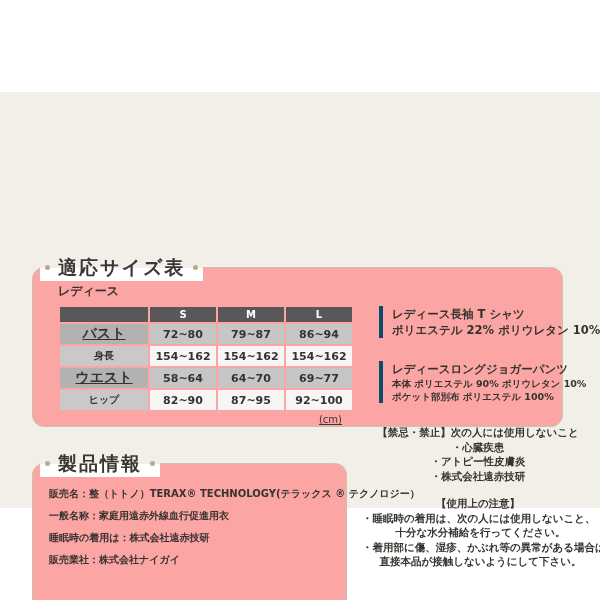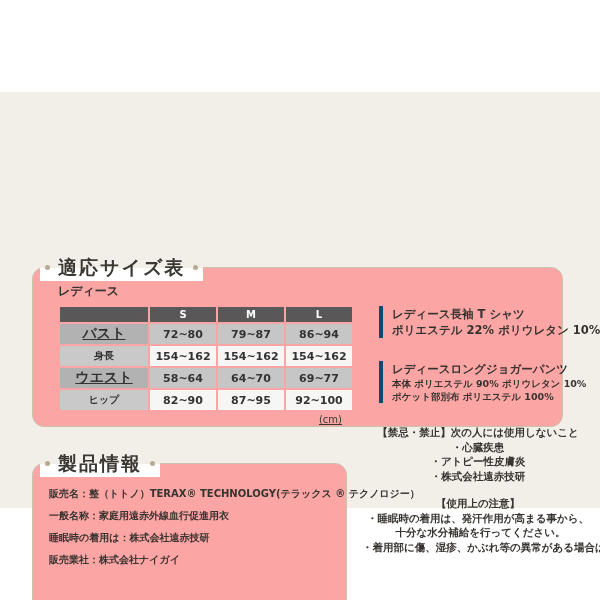--- a/index.html
+++ b/index.html
@@ -209,18 +209,19 @@
     </div>
   </section>
 
   <div class="warnings">
     <div class="wline">【禁忌・禁止】次の人には使用しないこと</div>
     <div class="wline">・心臓疾患</div>
     <div class="wline">・アトピー性皮膚炎</div>
     <div class="wline">・株式会社遠赤技研</div>
     <div class="gap"></div>
     <div class="wline">【使用上の注意】</div>
-    <div class="wline">・睡眠時の着用は、発汗作用が高まる事から、</div>
+    <div class="wline">・睡眠時の着用は、次の人には使用しないこと、</div>
     <div class="wline indent">十分な水分補給を行ってください。</div>
     <div class="wline">・着用部に傷、湿疹、かぶれ等の異常がある場合は、</div>
+    <div class="wline indent">直接本品が接触しないようにして下さい。</div>
   </div>
 
 </div>
 
 </body></html>

